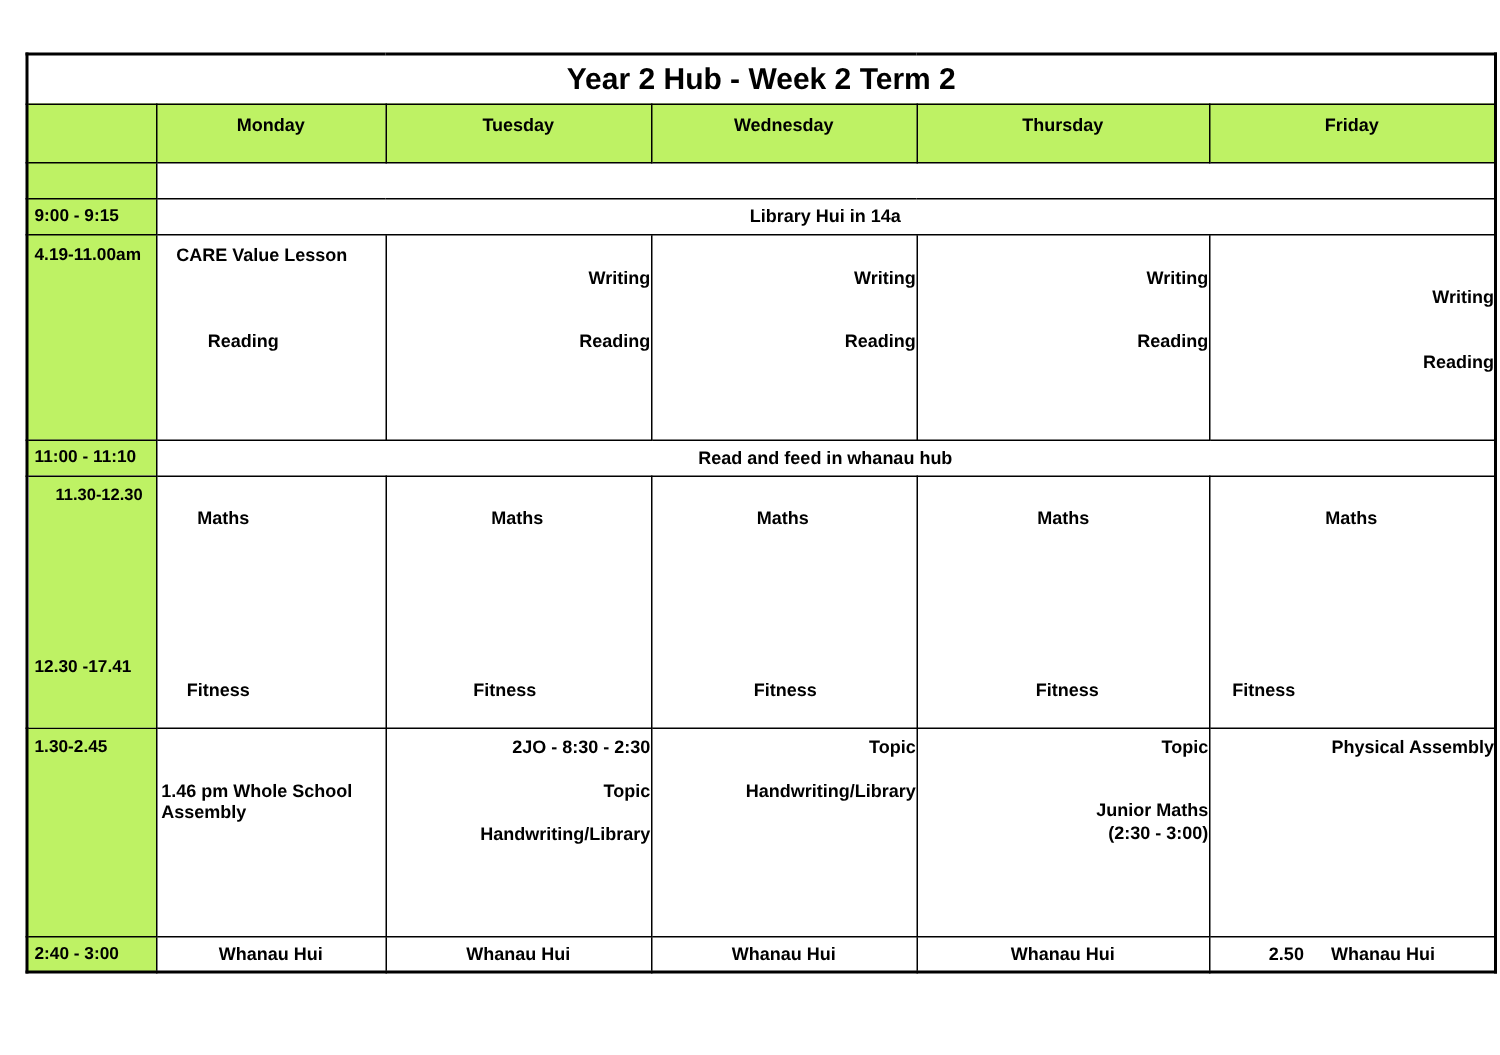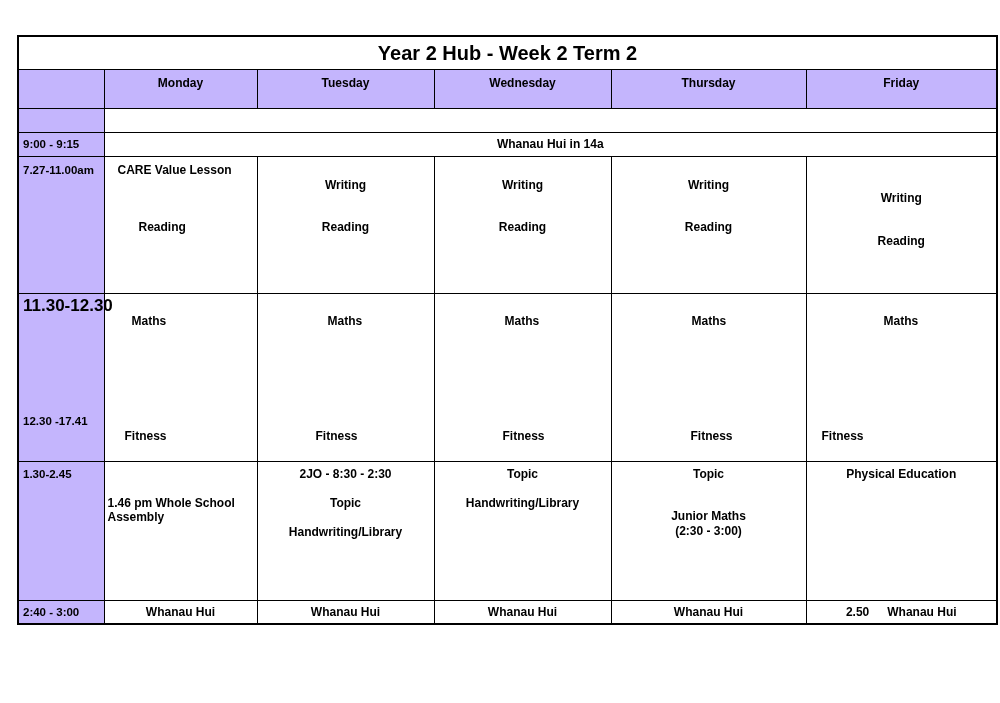--- a/index.html
+++ b/index.html
@@ -5,29 +5,29 @@
     html, body { margin: 0; padding: 0; background: #ffffff; }
     body { width: 1000px; height: 703px; position: relative; overflow: hidden;
            font-family: "Liberation Sans", "DejaVu Sans", sans-serif; color: #000; }
     .page { position: absolute; left: 17px; top: 35px; width: 979px; height: 637px; }
     .tbl { position: absolute; left: 0; top: 0; width: 979px; border-collapse: collapse;
            table-layout: fixed; border: 2px solid #000; }
     .tbl td { border: 1.5px solid #000; padding: 0; vertical-align: top; font-weight: bold;
               font-size: 12px; line-height: 14px; box-sizing: border-box; }
     .title-cell { height: 33px; text-align: center; vertical-align: middle !important;
                   font-size: 20px !important; line-height: 24px !important; background: #fff; }
-    .gray { background: #c4b5fd; }
+    .gray { background: #bef264; }
     .day-head { height: 39px; text-align: center; padding-top: 6px !important; }
     .time { padding: 6px 0 0 4px !important; font-size: 11.5px !important; }
     .span-cell { text-align: center; vertical-align: middle !important; }
     .blank-row td { height: 24px; }
     .slim td { height: 24px; }
     .cell { position: relative; }
     .cell .t { position: absolute; white-space: nowrap; }
-    .c { text-align: center; left: 0; right: 0; }
+    .c { text-align: right; left: 0; right: 0; }
   </style>
 </head>
 <body>
 
 <div class="page">
 <table class="tbl">
   <colgroup>
     <col style="width:86px">
         <col style="width:153px">
         <col style="width:177px">
@@ -46,24 +46,24 @@
     <td class="gray day-head">Wednesday</td>
     <td class="gray day-head">Thursday</td>
     <td class="gray day-head">Friday</td>
   </tr>
   <tr class="blank-row">
     <td class="gray"></td>
     <td colspan="5"></td>
   </tr>
   <tr class="slim">
     <td class="gray time" style="padding-top:4px !important">9:00 - 9:15</td>
-    <td colspan="5" class="span-cell">Whanau Hui in 14a</td>
+    <td colspan="5" class="span-cell">Library Hui in 14a</td>
   </tr>
   <tr>
-    <td class="gray time" style="height:137px">7.27-11.00am</td>
+    <td class="gray time" style="height:137px">4.19-11.00am</td>
     <td class="cell">
       <span class="t" style="left:13px;top:6px">CARE Value Lesson</span>
       <span class="t" style="left:34px;top:63px">Reading</span>
     </td>
     <td class="cell">
       <span class="t c" style="top:21px">Writing</span>
       <span class="t c" style="top:63px">Reading</span>
     </td>
     <td class="cell">
       <span class="t c" style="top:21px">Writing</span>
@@ -71,23 +71,27 @@
     </td>
     <td class="cell">
       <span class="t c" style="top:21px">Writing</span>
       <span class="t c" style="top:63px">Reading</span>
     </td>
     <td class="cell">
       <span class="t c" style="top:34px">Writing</span>
       <span class="t c" style="top:77px">Reading</span>
     </td>
   </tr>
+  <tr class="slim">
+    <td class="gray time" style="padding-top:4px !important">11:00 - 11:10</td>
+    <td colspan="5" class="span-cell">Read and feed in whanau hub</td>
+  </tr>
   <tr>
     <td class="gray cell" style="height:168px">
-      <span class="t" style="left:4px;top:5px;font-size:17px">11.30-12.30</span>
+      <span class="t" style="left:18px;top:5px;font-size:11px">11.30-12.30</span>
       <span class="t" style="left:4px;top:120px;font-size:11.5px">12.30 -17.41</span>
     </td>
     <td class="cell">
       <span class="t" style="left:27px;top:20px">Maths</span>
       <span class="t" style="left:20px;top:135px">Fitness</span>
     </td>
     <td class="cell">
       <span class="t" style="left:70px;top:20px">Maths</span>
       <span class="t" style="left:58px;top:135px">Fitness</span>
     </td>
@@ -118,21 +122,21 @@
     <td class="cell">
       <span class="t c" style="top:5px">Topic</span>
       <span class="t c" style="top:34px">Handwriting/Library</span>
     </td>
     <td class="cell">
       <span class="t c" style="top:5px">Topic</span>
       <span class="t c" style="top:47px">Junior Maths</span>
       <span class="t c" style="top:62px">(2:30 - 3:00)</span>
     </td>
     <td class="cell">
-      <span class="t c" style="top:5px">Physical Education</span>
+      <span class="t c" style="top:5px">Physical Assembly</span>
     </td>
   </tr>
   <tr class="slim">
     <td class="gray time" style="padding-top:4px !important">2:40 - 3:00</td>
     <td class="span-cell">Whanau Hui</td>
     <td class="span-cell">Whanau Hui</td>
     <td class="span-cell">Whanau Hui</td>
     <td class="span-cell">Whanau Hui</td>
     <td class="span-cell">
       <span>2.50</span><span style="display:inline-block;width:18px"></span><span>Whanau Hui</span>

